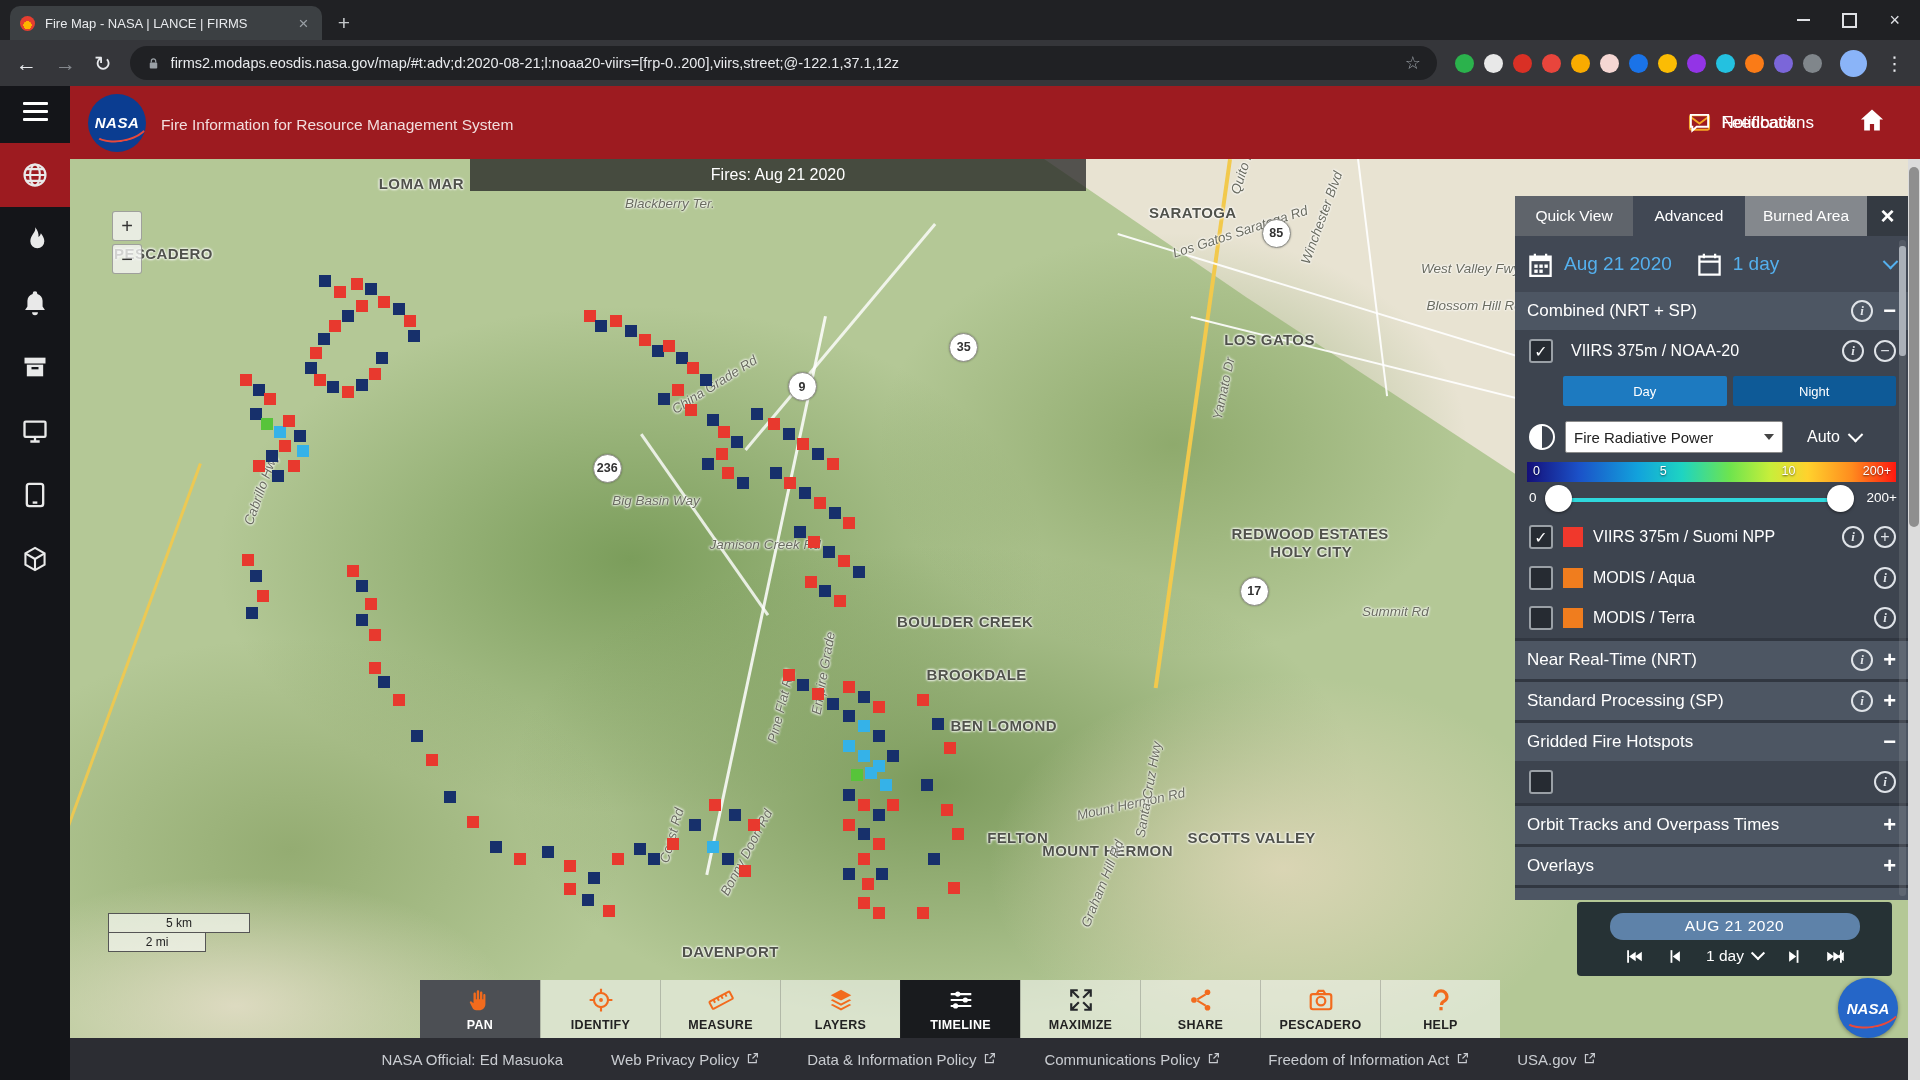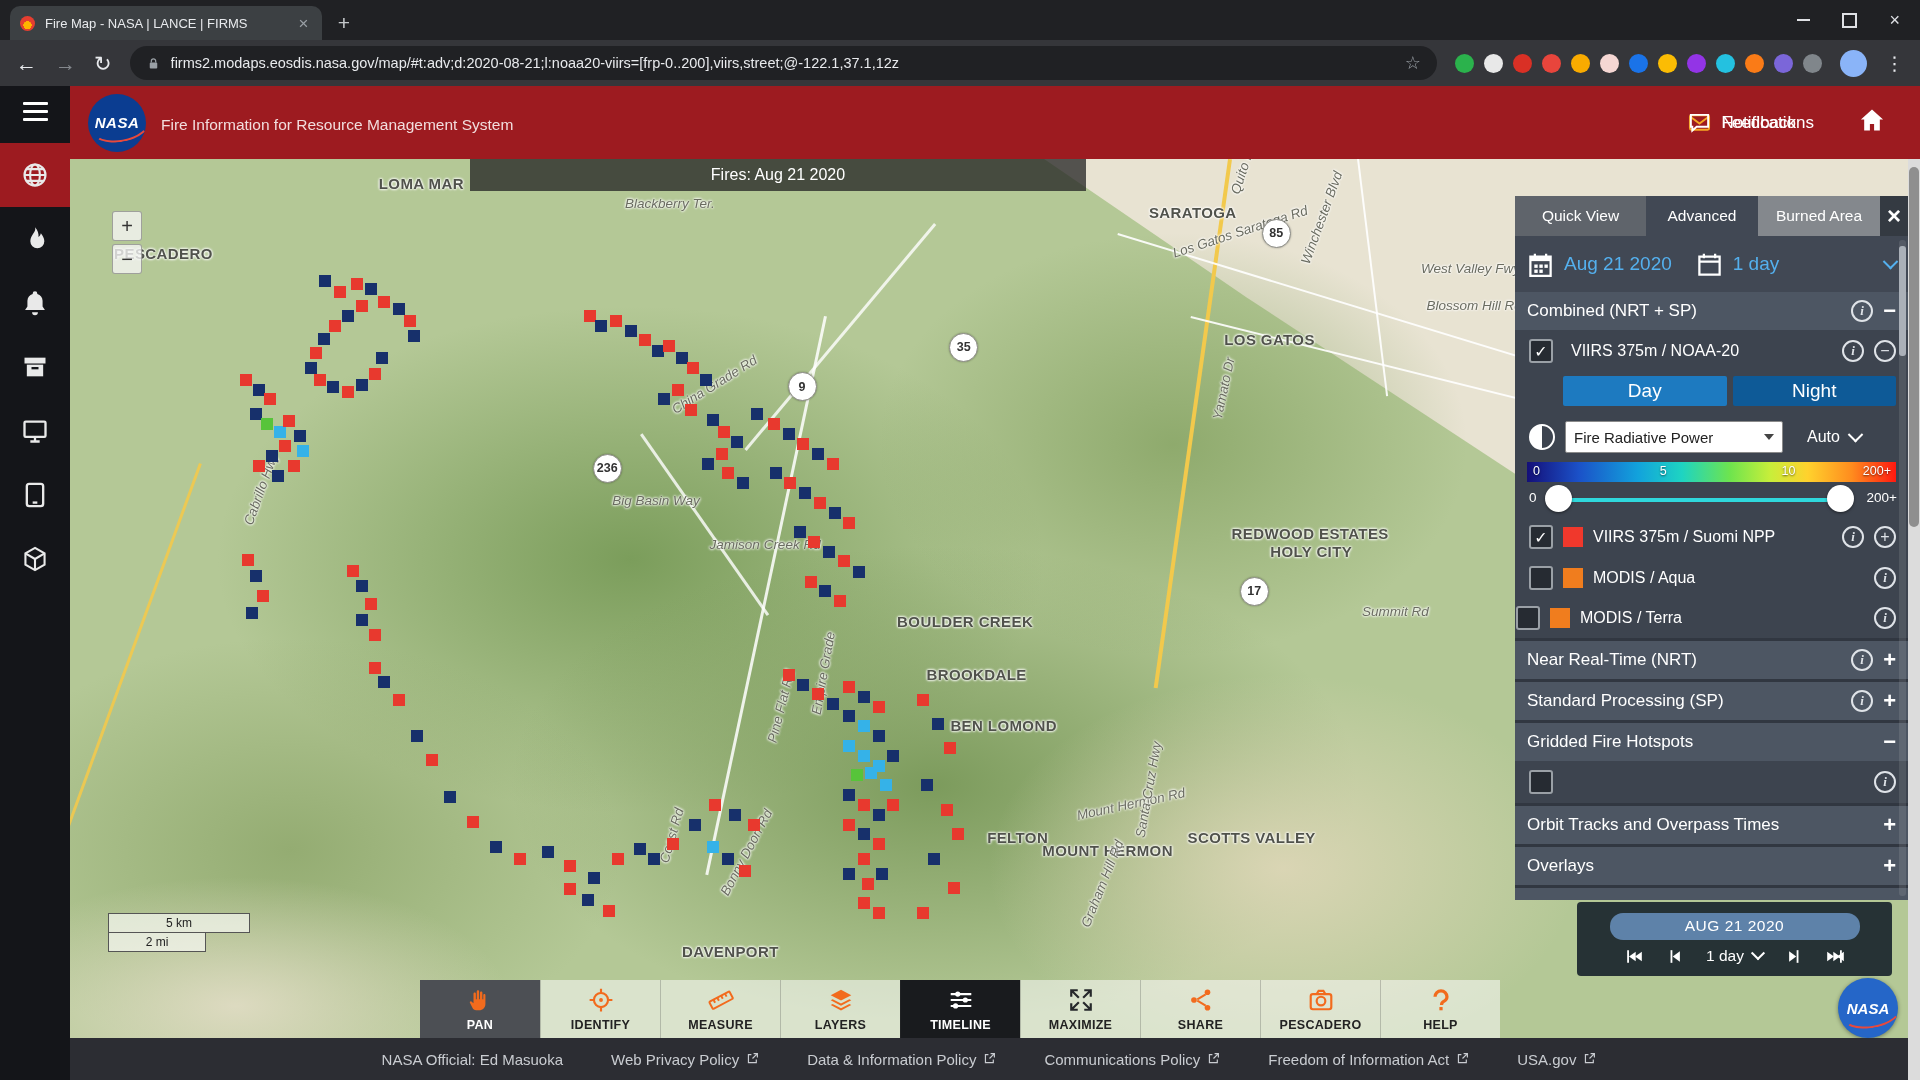--- a/index.html
+++ b/index.html
@@ -112,42 +112,42 @@
 
   
   .footer{position:absolute;left:70px;right:12px;bottom:0;height:42px;background:#2c2d33;display:flex;align-items:center;justify-content:center;gap:48px;color:#c9ccd1;font-size:15px;z-index:4;}
   .flink{display:flex;align-items:center;gap:7px;}
   .flink svg{width:13px;height:13px;color:#c9ccd1;}
 
   
   .panel{position:absolute;left:1515px;top:196px;width:393px;height:704px;z-index:6;color:#fff;overflow:hidden;background:#313741;}
   .panel-tabs{display:flex;height:40px;}
   .ptab{display:flex;align-items:center;justify-content:center;font-size:15.5px;}
-  .ptab.qv{width:131px;background:#5f646b;}
+  .ptab.qv{width:118px;background:#5f646b;}
   .ptab.adv{width:112px;background:#414854;}
   .ptab.ba{width:122px;background:#84888d;}
   .ptab-x{flex:1;background:#343a42;display:flex;align-items:center;justify-content:center;font-size:24px;font-weight:bold;}
   .ptab-x::before{content:'×';}
   .prow{display:flex;align-items:center;padding:0 12px;gap:10px;box-sizing:border-box;}
   .daterow{height:56px;background:#414854;font-size:19px;}
   .daterow svg{width:27px;height:27px;color:#fff;flex:none;}
   .blue{color:#54b0ee;}
   .chev{display:inline-block;width:9px;height:9px;border-right:2.5px solid;border-bottom:2.5px solid;transform:rotate(45deg) translate(-2px,-2px);}
   .sechead{height:38px;background:#4d5663;display:flex;align-items:center;padding:0 12px;gap:10px;margin-top:3px;font-size:17px;box-sizing:border-box;}
   .grow{flex:1;}
   .iinfo{width:22px;height:22px;border:2px solid #dfe3e8;border-radius:50%;color:#dfe3e8;font-size:13px;font-weight:bold;font-style:italic;font-family:"Liberation Serif",serif;display:flex;align-items:center;justify-content:center;flex:none;box-sizing:border-box;}
   .icirc{width:22px;height:22px;border:2px solid #dfe3e8;border-radius:50%;color:#dfe3e8;font-size:16px;display:flex;align-items:center;justify-content:center;flex:none;box-sizing:border-box;}
   .sym{font-size:22px;font-weight:bold;color:#fff;line-height:1;}
   .layer-row{height:42px;background:#3d444f;font-size:16px;}
   .rgrp{margin-left:auto;display:flex;gap:10px;align-items:center;}
   .cb{width:24px;height:24px;border:2px solid #9aa0a6;background:#262b32;border-radius:3px;flex:none;display:flex;align-items:center;justify-content:center;font-size:16px;color:#fff;box-sizing:border-box;}
   .sw{width:20px;height:20px;flex:none;}
   .sw.red{background:#f0382c;}.sw.orange{background:#f07d1e;}
   .daynight{display:flex;gap:6px;padding:4px 12px 10px 48px;background:#3d444f;}
-  .dn{flex:1;height:30px;display:flex;align-items:center;justify-content:center;font-size:19px;border-radius:2px;}
+  .dn{flex:1;height:30px;display:flex;align-items:center;justify-content:center;font-size:13px;border-radius:2px;}
   .dn.day{background:#1d7ac0;}
   .dn.night{background:#0e5a97;}
   .frprow{height:42px;background:#3d444f;padding-left:14px;}
   .contrast{width:26px;height:26px;border:2.5px solid #fff;border-radius:50%;background:linear-gradient(90deg,#fff 0 50%,transparent 50%);flex:none;box-sizing:border-box;}
   .select{height:32px;background:#fff;color:#222;border:1px solid #8a8a8a;border-radius:2px;display:flex;align-items:center;padding:0 8px;gap:8px;font-size:15px;box-sizing:border-box;}
   .sarrow{margin-left:auto;width:0;height:0;border-left:5px solid transparent;border-right:5px solid transparent;border-top:6px solid #444;}
   .frpsel{width:218px;}
   .gridsel{width:298px;}
   .gradwrap{background:#3d444f;padding:4px 12px 0;}
   .gradbar{position:relative;height:20px;background:linear-gradient(90deg,#140f78 0%,#1b51c8 14%,#12a2dc 30%,#1ed4c2 42%,#6ee44e 55%,#c8ee3a 66%,#ffd22d 76%,#ff8c1e 88%,#ff1910 100%);}
@@ -742,21 +742,21 @@
 
     <div class="prow layer-row" style="padding-left:14px;height:40px;">
       <span class="cb"></span>
       <span class="sw orange"></span>
       <span>MODIS / Aqua</span>
       <span class="rgrp">
           <span class="iinfo">i</span>
         </span>
     </div>
 
-    <div class="prow layer-row" style="padding-left:1px;height:40px;">
+    <div class="prow layer-row" style="padding-left:14px;height:40px;">
       <span class="cb"></span>
       <span class="sw orange"></span>
       <span>MODIS / Terra</span>
       <span class="rgrp">
           <span class="iinfo">i</span>
         </span>
     </div>
 
     <div class="sechead">
       <span>Near Real-Time (NRT)</span>

